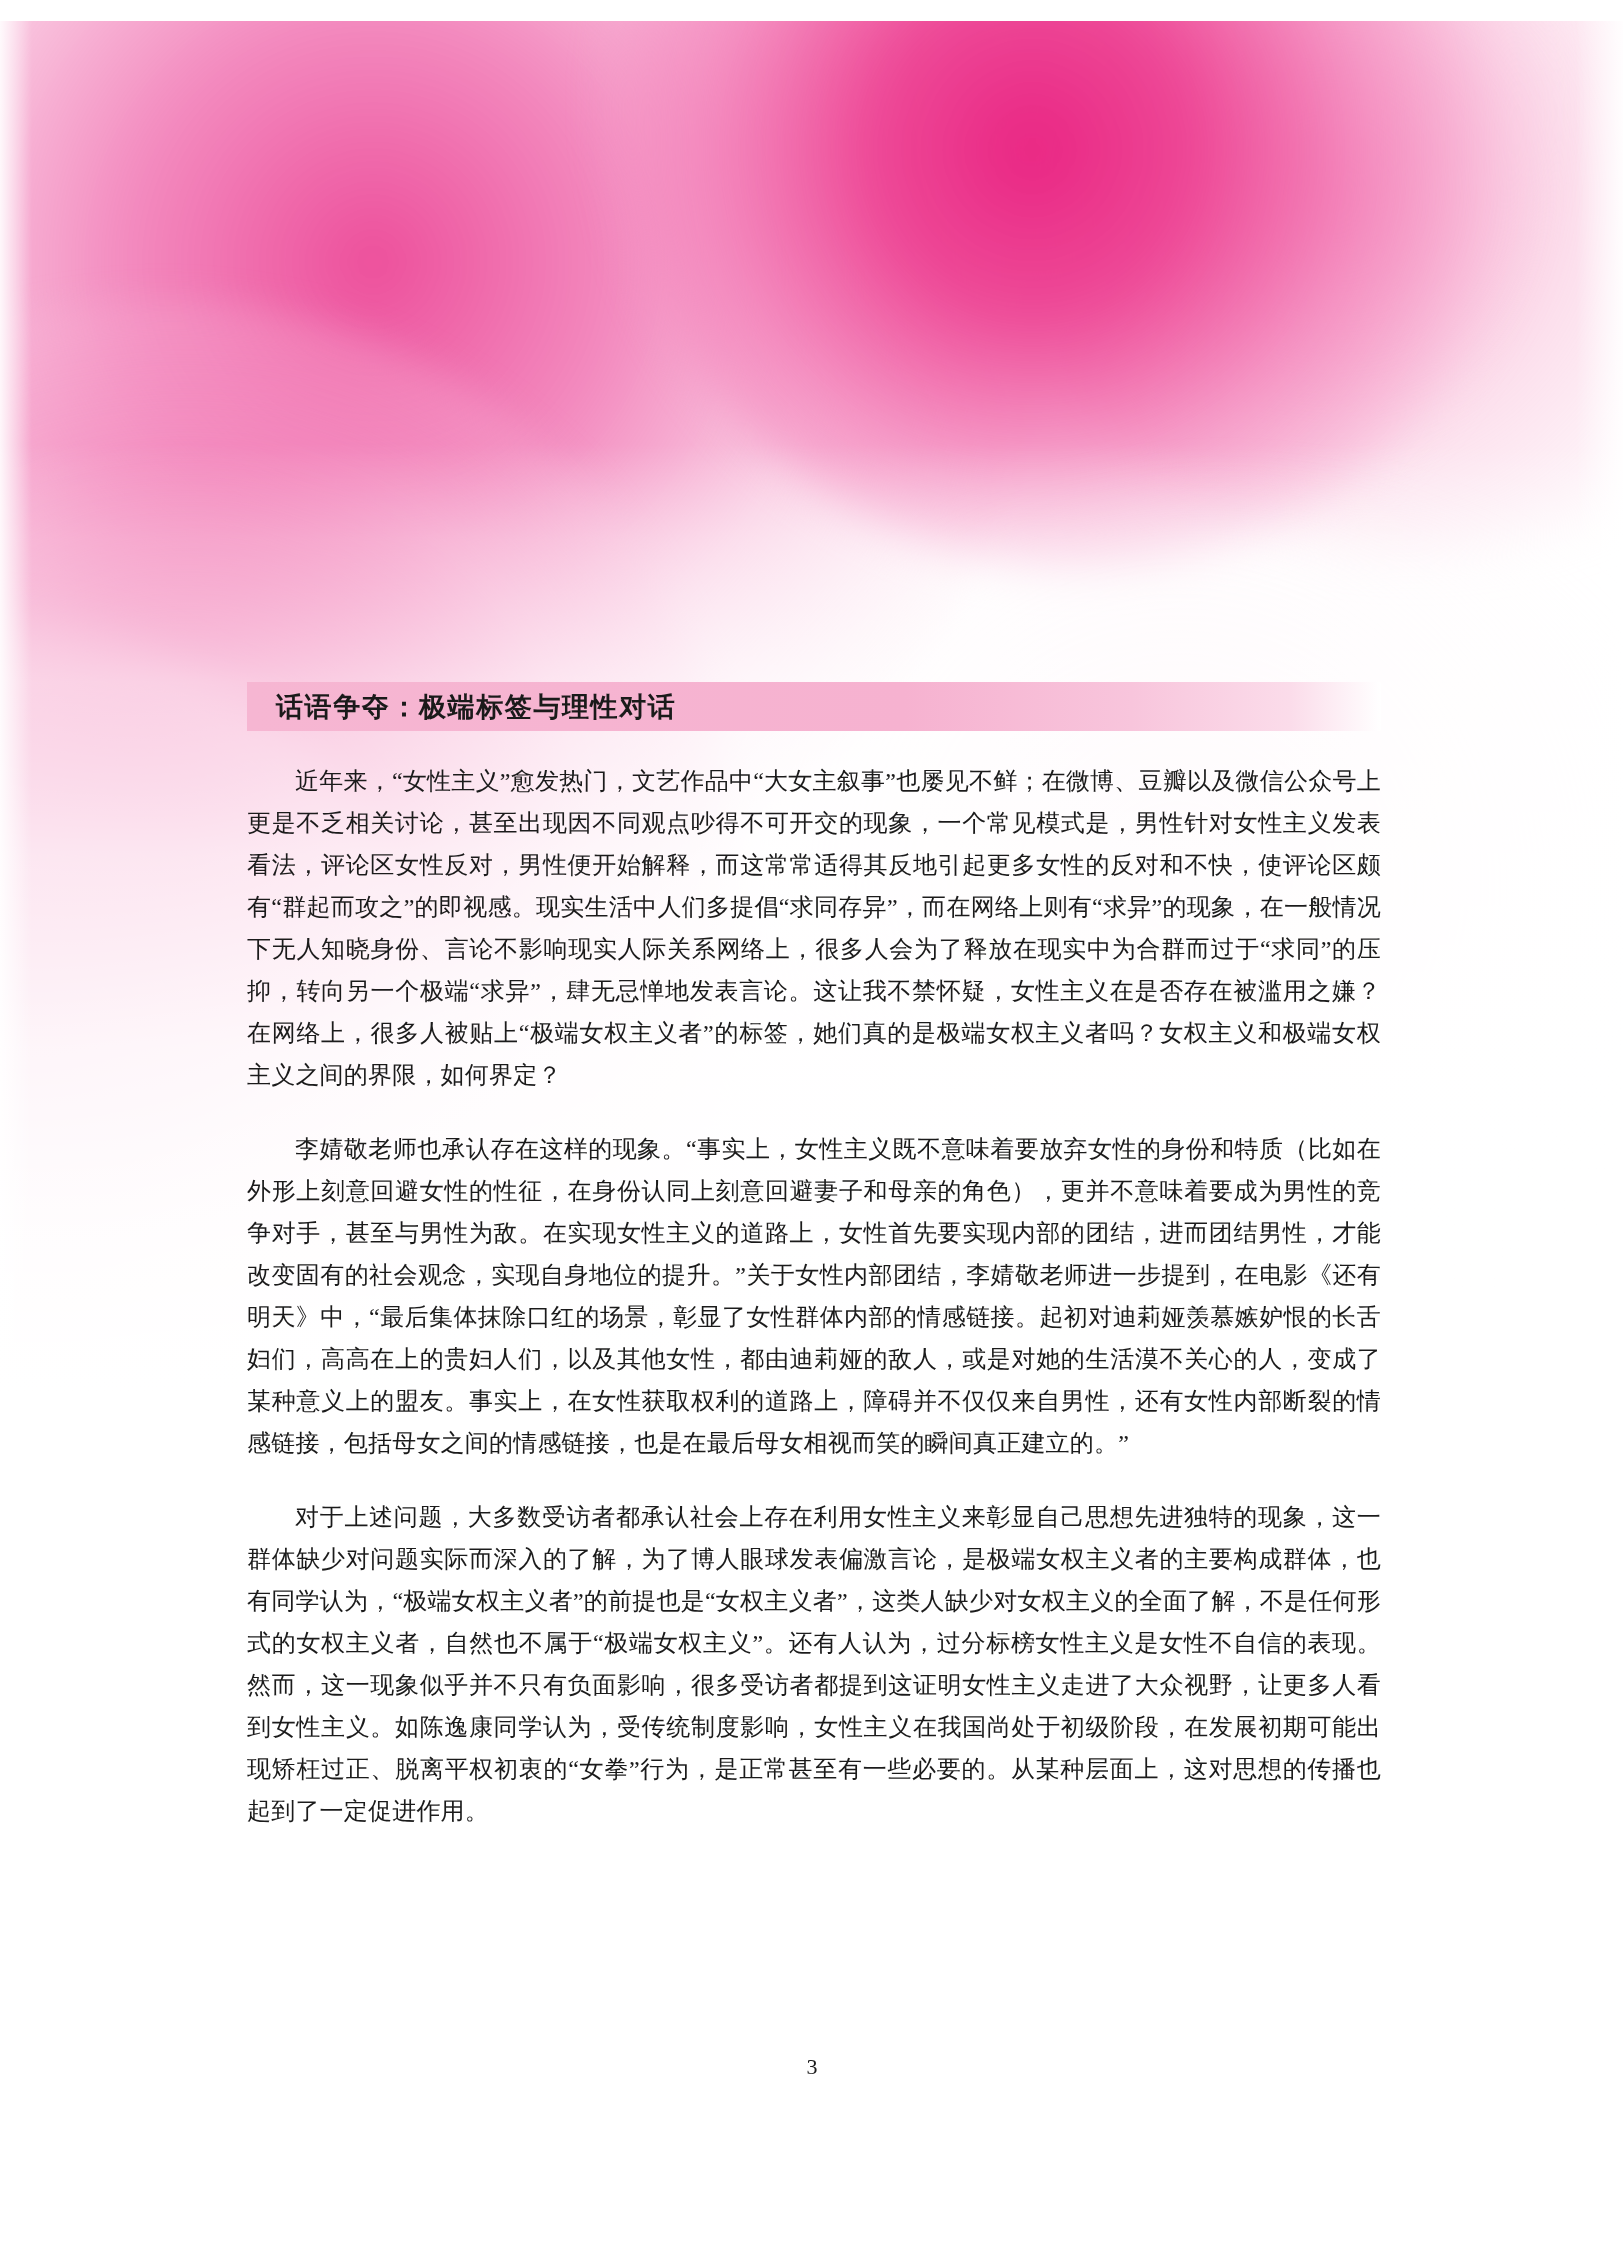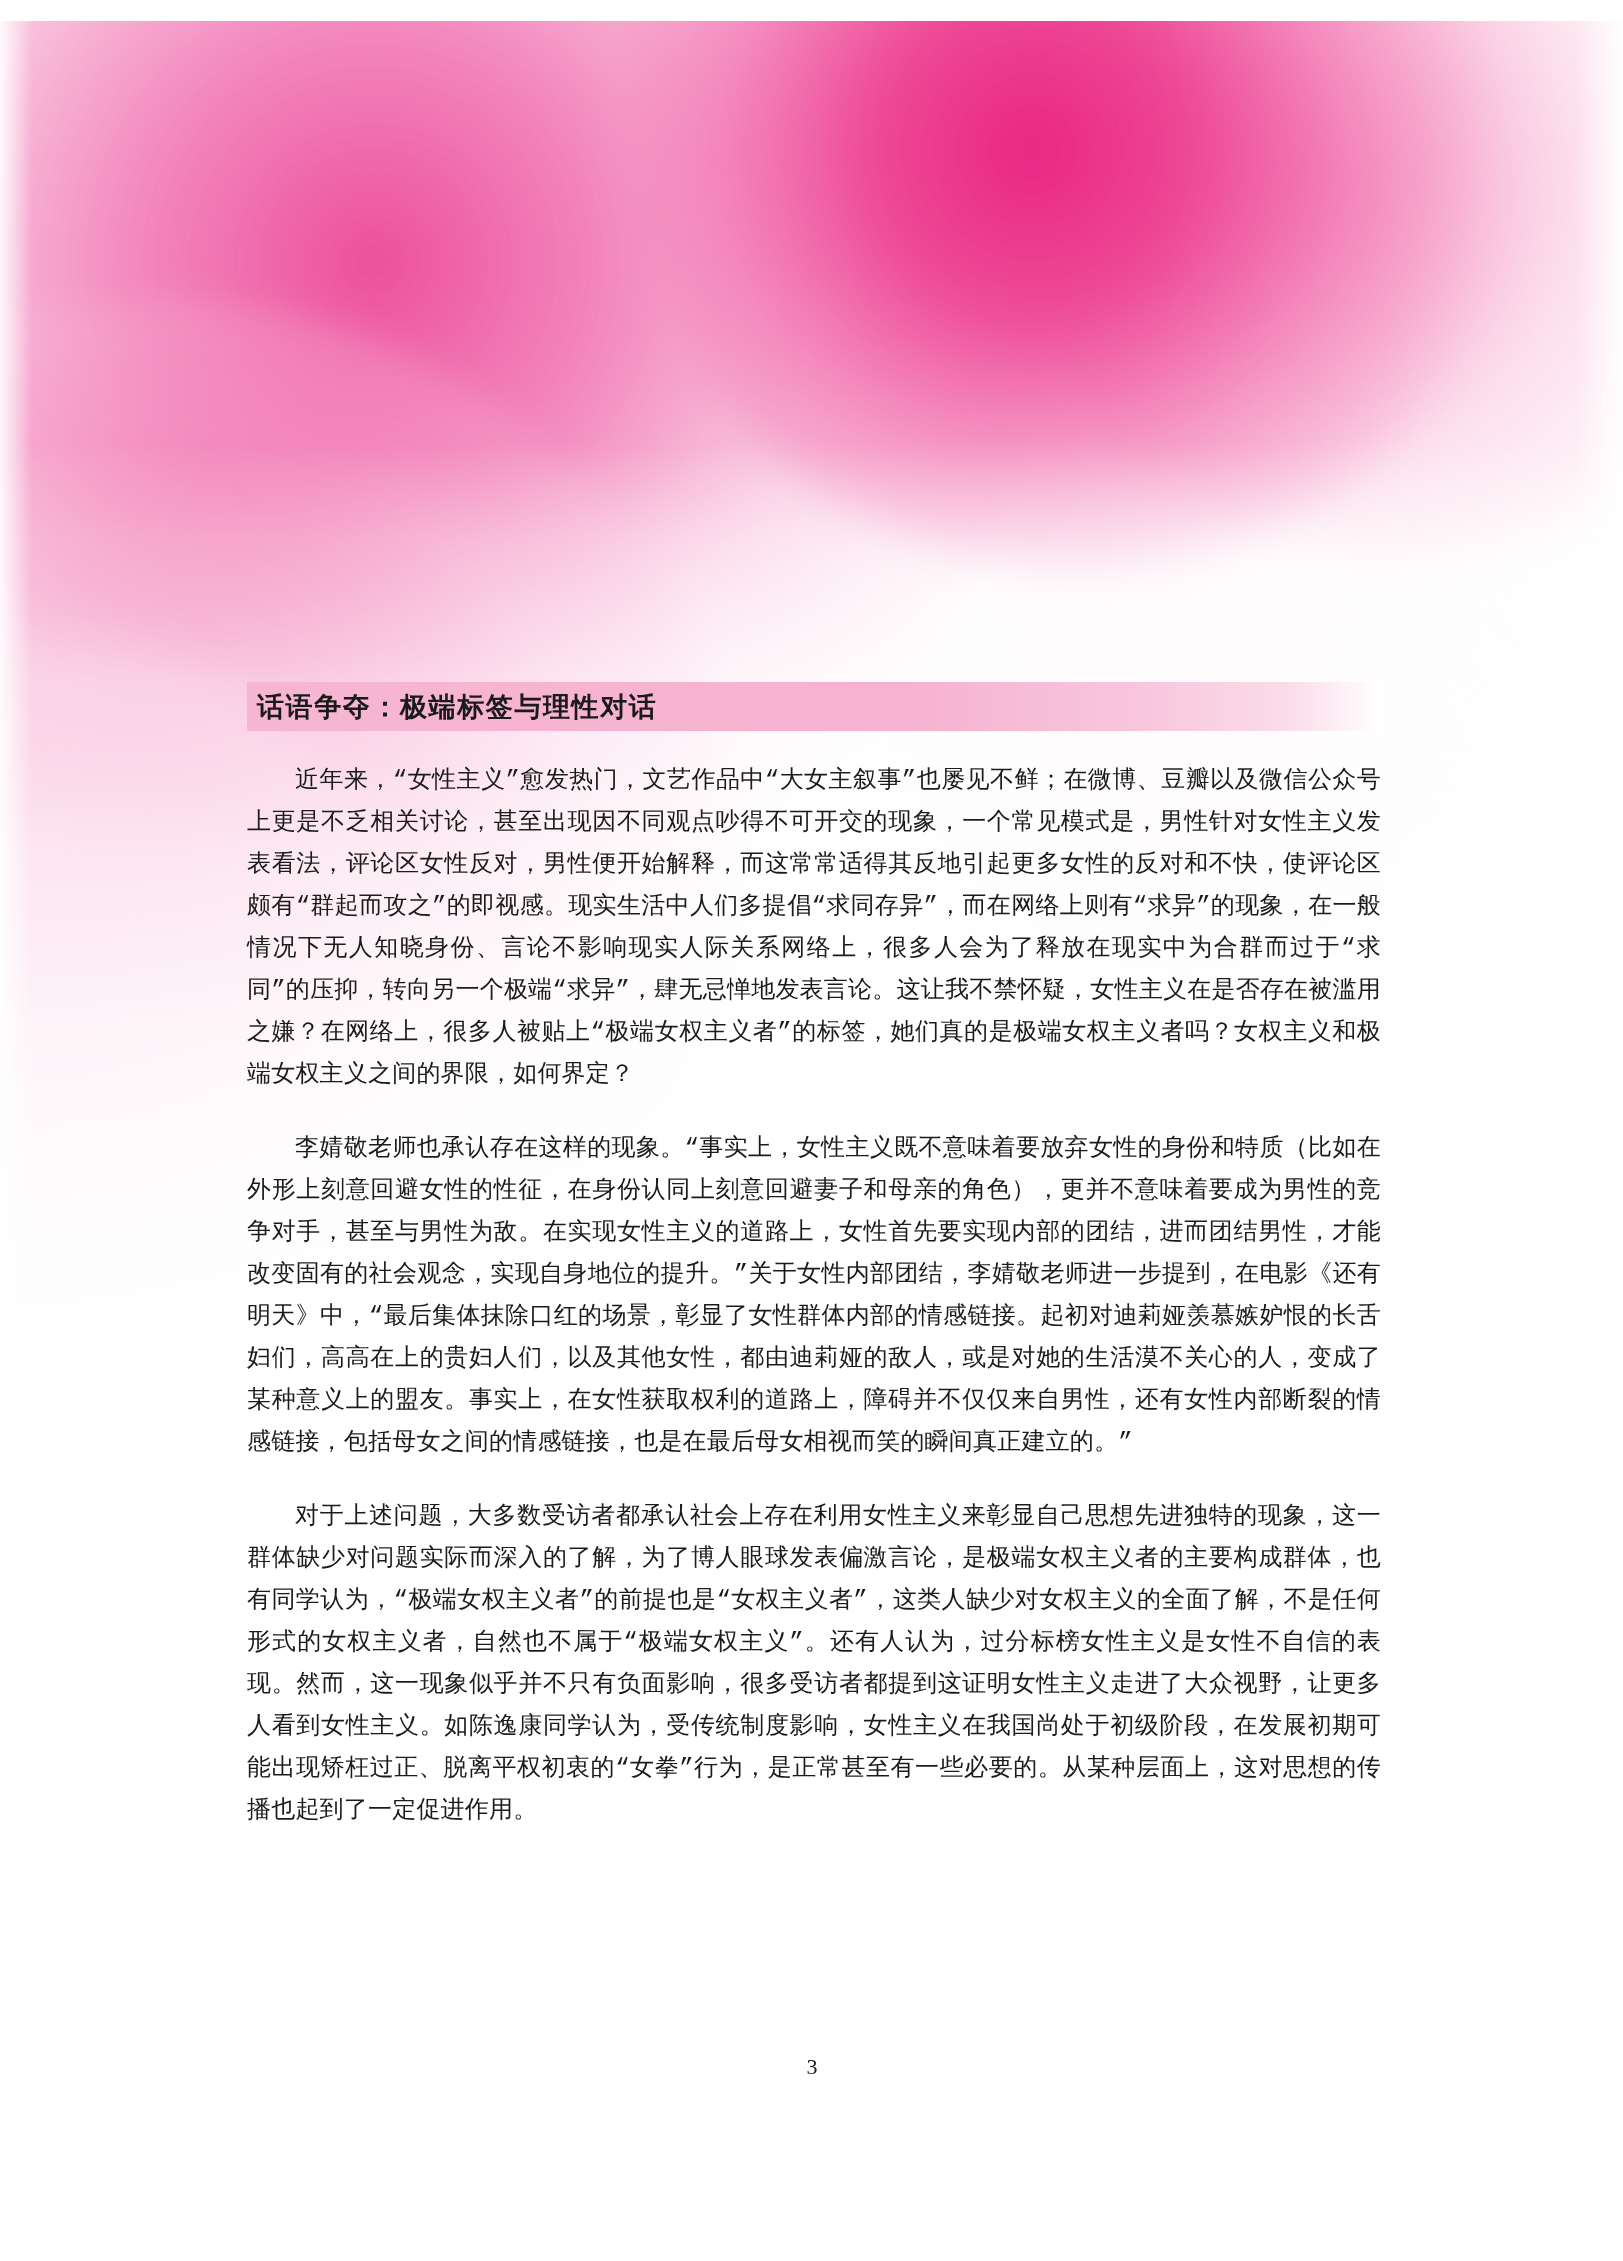--- a/index.html
+++ b/index.html
@@ -187,36 +187,36 @@
     height: 49px;
     background: linear-gradient(to right,
         #f6b6d2 0%,
         #f6b2d0 58%,
         #f8c5dc 78%,
         #fbdcea 92%,
         #ffffff 100%);
     display: flex;
     align-items: center;
     box-sizing: border-box;
-    padding-left: 10px;
+    padding-left: 29px;
     margin-bottom: 28.5px;
   }
 
   .section-heading .title {
     font-family: "Liberation Serif", serif;
     font-size: 27px;
     font-weight: bold;
     letter-spacing: 1.6px;
     color: #1a1a1a;
     white-space: nowrap;
   }
 
   p.body-text {
     margin: 0 0 32px 0;
-    font-family: Liberation Mono, monospace;
+    font-family: Liberation Serif, serif;
     font-size: 24px;
     line-height: 42px;
     color: #1b1b1b;
     text-align: justify;
     text-justify: inter-ideograph;
     text-indent: 48px;
     letter-spacing: 0.2px;
   }
 
   p.body-text:last-child {

